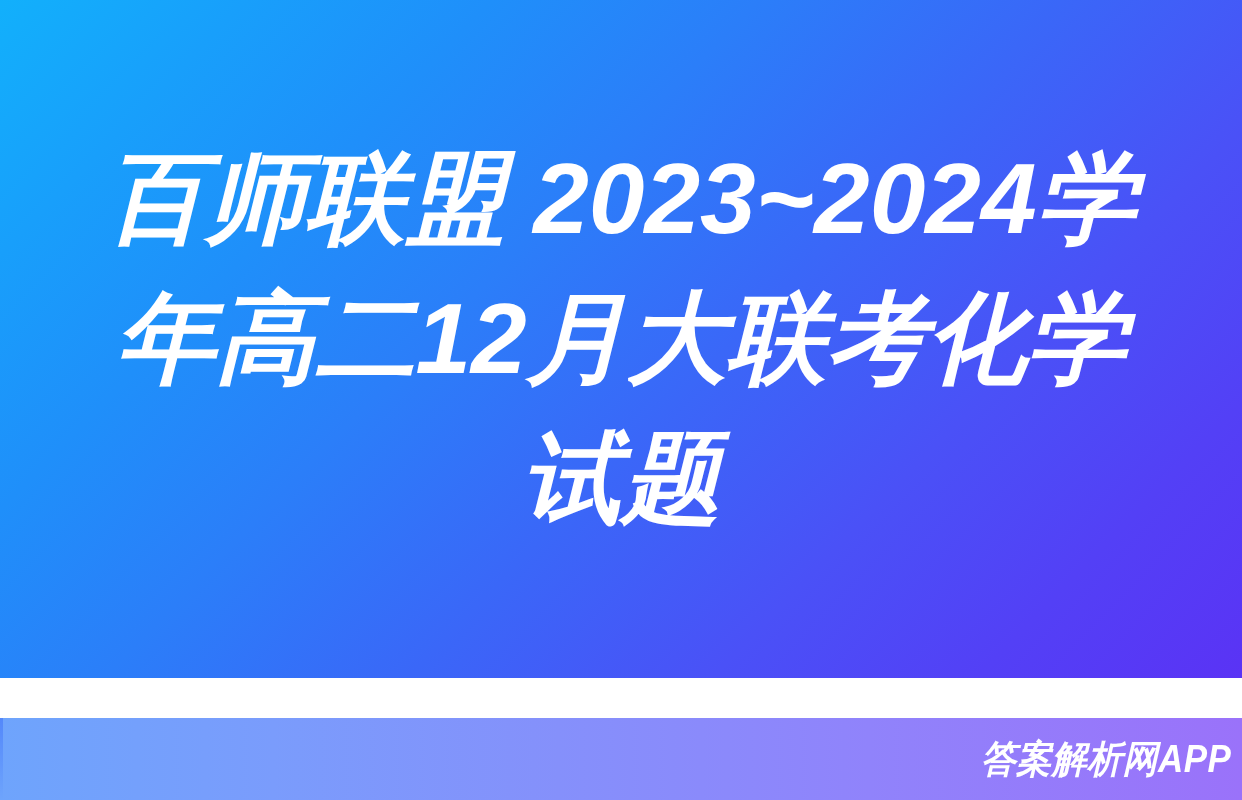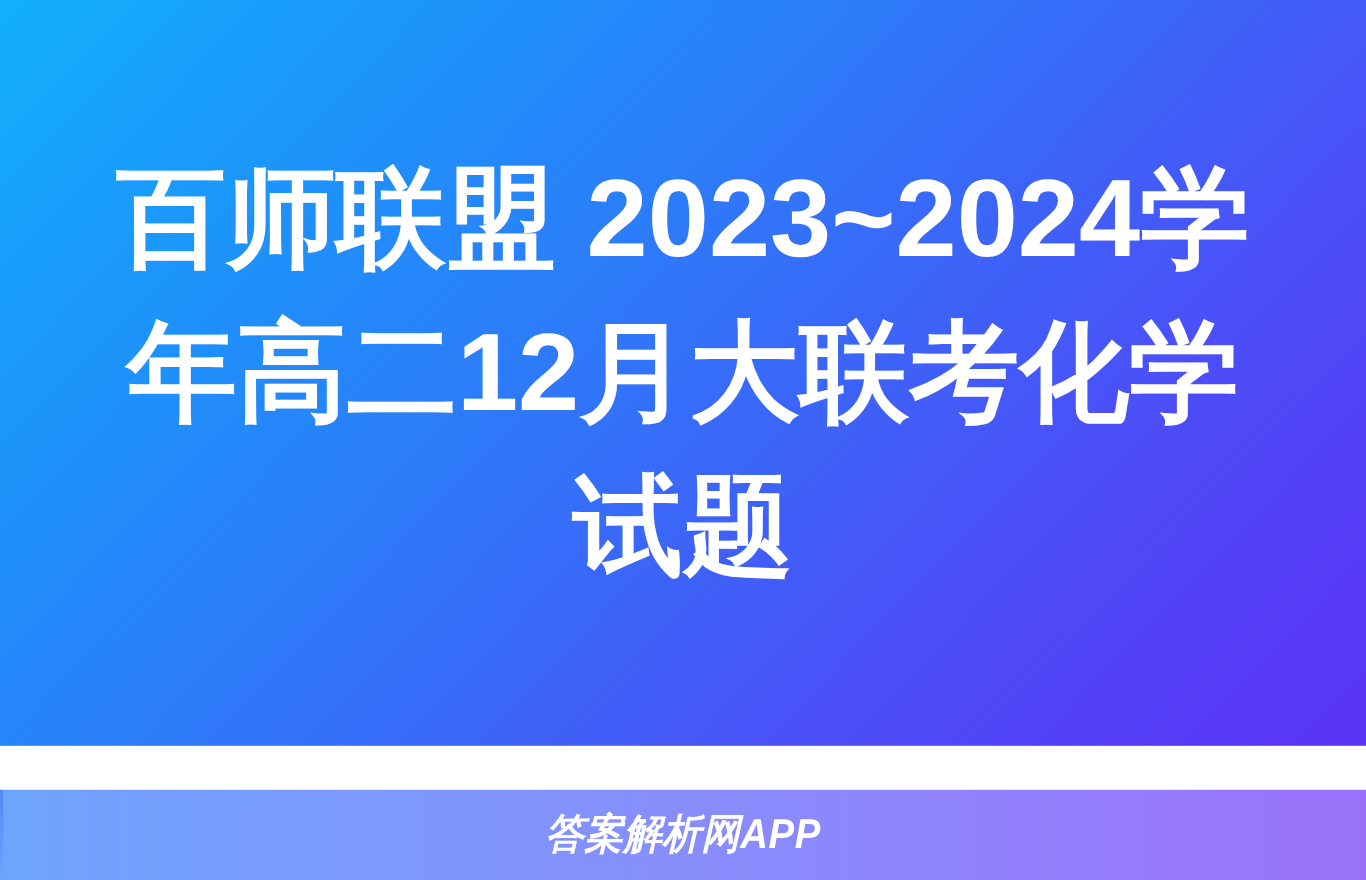--- a/index.html
+++ b/index.html
@@ -43,35 +43,36 @@
   }
 
   .hero-title {
     width: 1070px;
     margin: 0;
     padding: 0;
     color: #ffffff;
     font-size: 100px;
     line-height: 140px;
     font-weight: 700;
+    font-style: italic;
     text-align: center;
     letter-spacing: 0px;
     word-break: break-all;
     font-family: "Liberation Sans", "DejaVu Sans", sans-serif;
     text-rendering: geometricPrecision;
   }
 
   
   .footer-strip {
     position: relative;
     flex: 1 1 auto;
     width: 100%;
     display: flex;
     align-items: center;
-    justify-content: center;
+    justify-content: flex-end;
     background: linear-gradient(90deg,
         #6ea4fc 0%,
         #7a9cfc 22%,
         #8590fb 45%,
         #9083fb 70%,
         #9a72fa 100%);
     margin-top: 40px;
   }
 
   .footer-edge {

